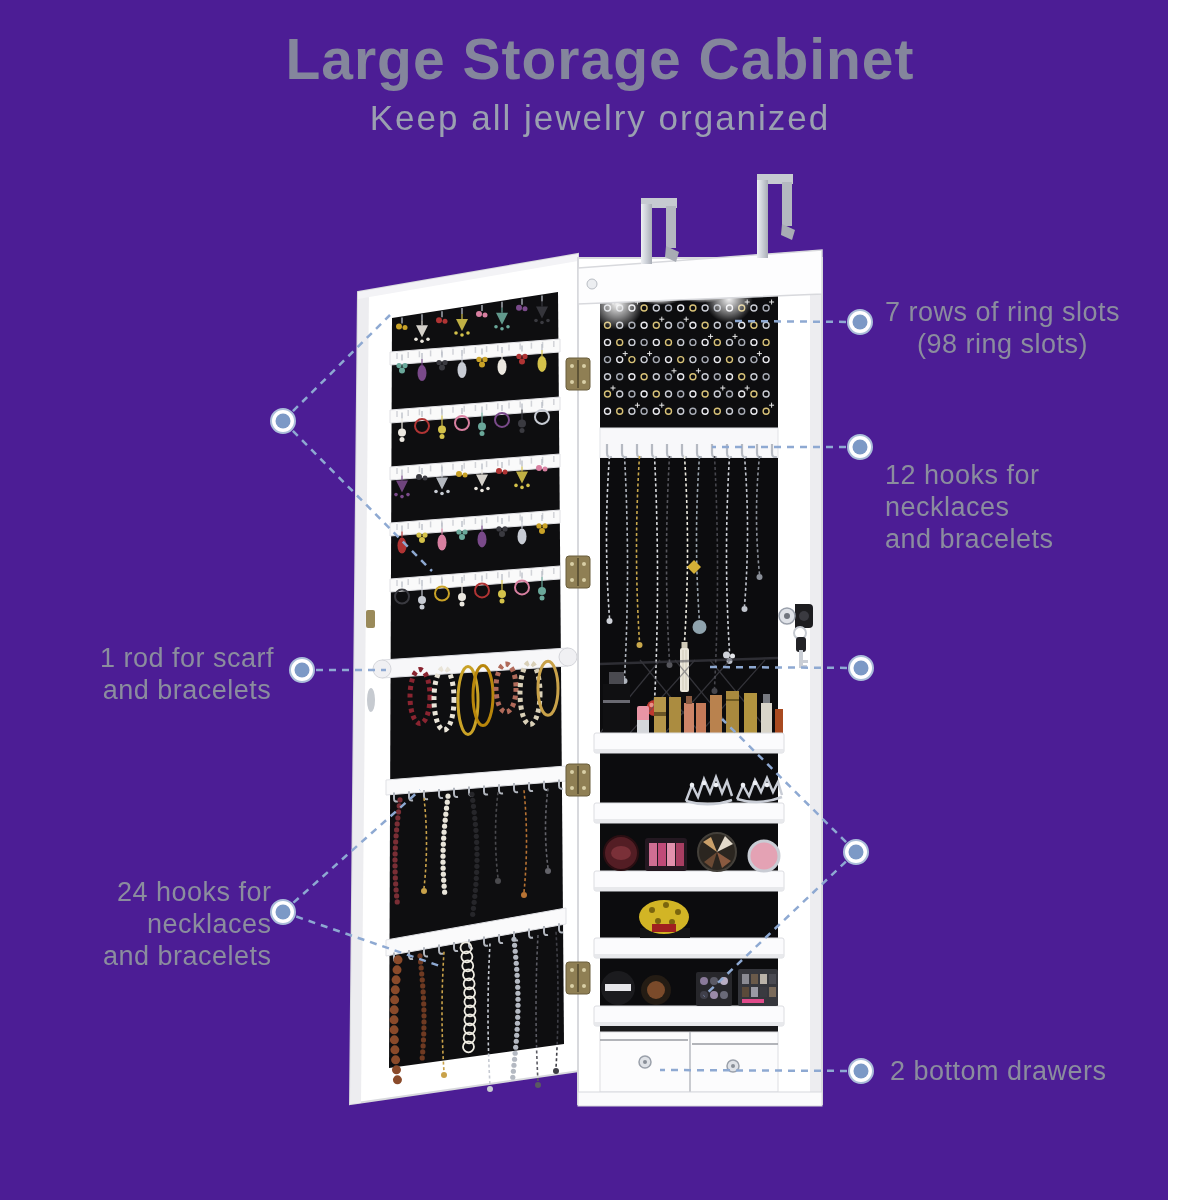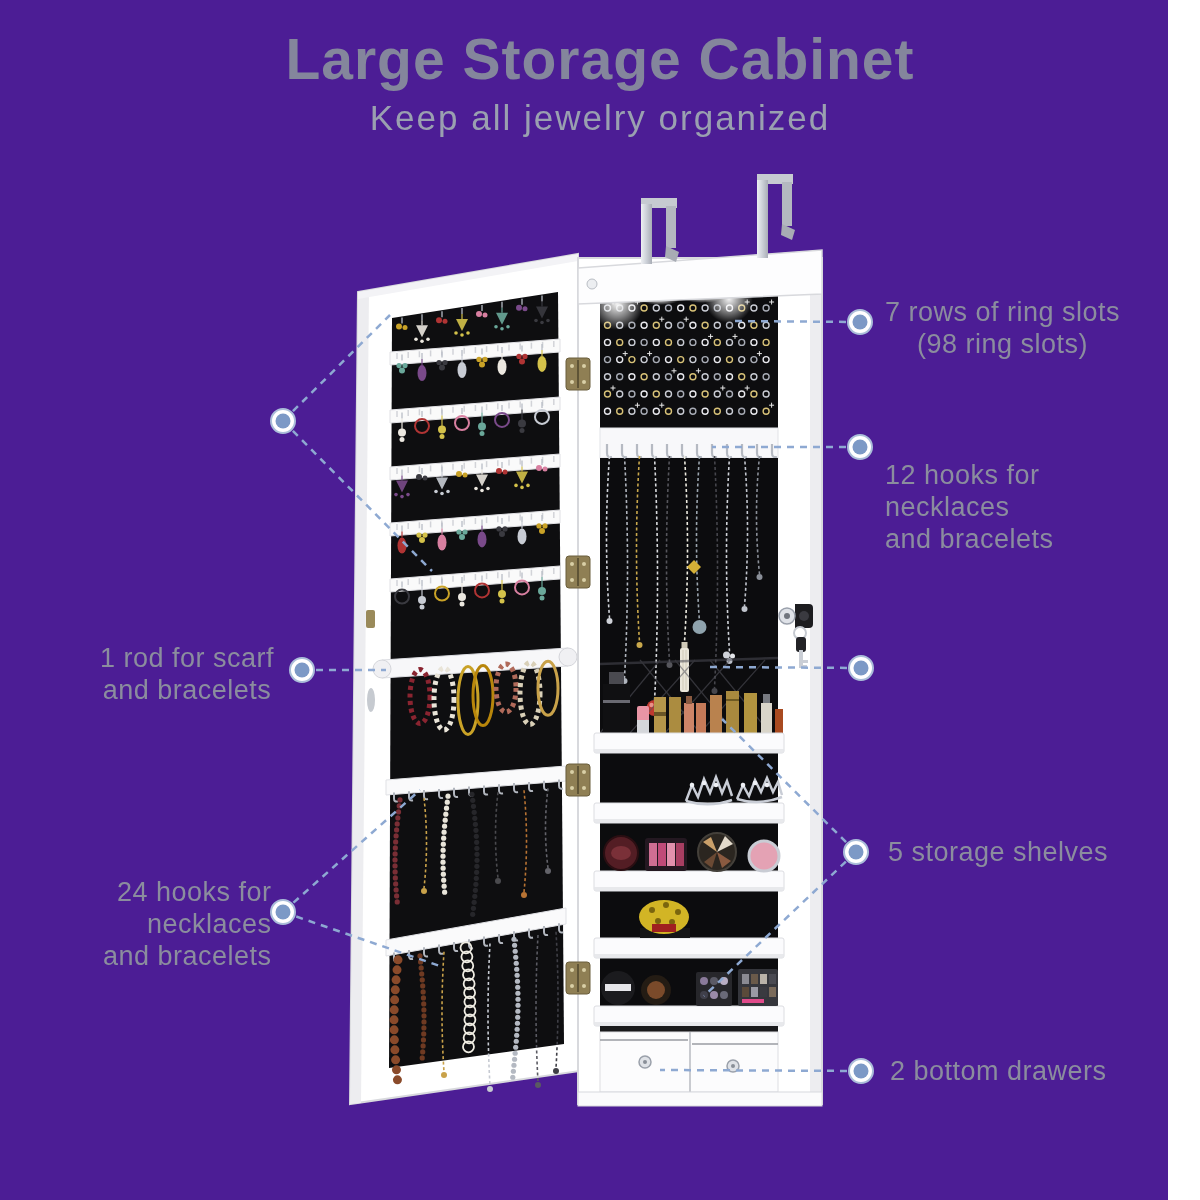--- a/index.html
+++ b/index.html
@@ -923,15 +923,14 @@
 
   <div class="callout" id="c-scarf-rod">1 rod for scarf
 and bracelets</div>
   <div class="callout" id="c-door-hooks">24 hooks for
 necklaces
 and bracelets</div>
   <div class="callout" id="c-ring-slots">7 rows of ring slots
 (98 ring slots)</div>
   <div class="callout" id="c-cabinet-hooks">12 hooks for necklaces
 and bracelets</div>
-  <div class="callout" id="c-storage-shelves">5 storage shelves</div>
   <div class="callout" id="c-bottom-drawers">2 bottom drawers</div>
 </div>
 
 </body></html>

